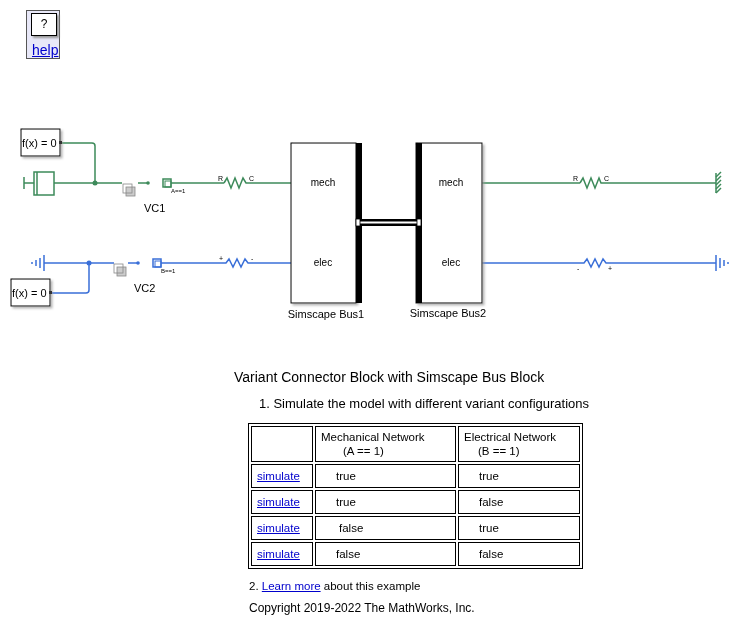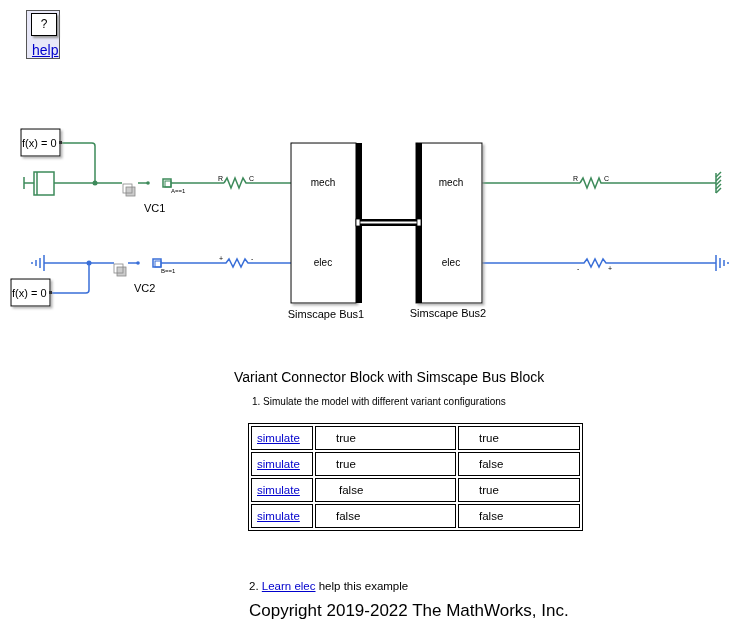--- a/index.html
+++ b/index.html
@@ -8,31 +8,31 @@
     .help-box { position: absolute; left: 26px; top: 10px; width: 34px; height: 49px;
                 background: #e8e8f8; border: 1px solid #555; box-sizing: border-box; }
     .help-q { position: absolute; left: 4px; top: 2px; width: 26px; height: 23px;
               background: #fff; border: 1px solid #000; box-sizing: border-box;
               box-shadow: 2px 2px 2px #999; font-size: 12px; text-align: center; line-height: 21px; }
     .help-link { position: absolute; left: 5px; top: 31px; font-size: 14px; color: #00c;
                  text-decoration: underline; cursor: pointer; }
     svg.diagram { position: absolute; left: 0; top: 0; }
     .svg-text { font-family: "Liberation Sans", sans-serif; }
     .title { position: absolute; left: 234px; top: 369px; font-size: 14px; font-weight: normal; }
-    .step1 { position: absolute; left: 252px; top: 396px; font-size: 10px; }
+    .step1 { position: absolute; left: 259px; top: 396px; font-size: 13px; }
     table.sim { position: absolute; left: 248px; top: 423px; border: 1px solid #000;
                 border-collapse: separate; border-spacing: 2px; font-size: 11.5px; }
     table.sim td { border: 1px solid #000; padding: 3px 5px; height: 16px; vertical-align: middle; }
     table.sim td.hdr { height: 30px; line-height: 14px; padding: 2px 5px; }
     table.sim td.c0 { width: 50px; margin-top: 48px; }
     table.sim td.c1 { width: 111px; }
     table.sim td.c2 { width: 95px; }
     .link { color: #00c; text-decoration: underline; cursor: pointer; }
     .step2 { position: absolute; left: 249px; top: 580px; font-size: 11.5px; }
-    .copy { position: absolute; left: 249px; top: 601px; font-size: 17px; }
+    .copy { position: absolute; left: 249px; top: 601px; font-size: 12px; }
   </style>
 </head>
 <body>
 
 <div class="help-box">
   <div class="help-q">?</div>
   <span class="help-link">help</span>
 </div>
 
 <svg class="diagram" width="742" height="340" viewBox="0 0 742 340">
@@ -173,20 +173,31 @@
     <rect x="356" y="219" width="4" height="7" fill="#fff" stroke="#000" stroke-width="0.8"></rect>
     <rect x="417" y="219" width="4" height="7" fill="#fff" stroke="#000" stroke-width="0.8"></rect>
   </g>
 </svg>
 
 <div class="title">Variant Connector Block with Simscape Bus Block</div>
 <div class="step1">1. Simulate the model with different variant configurations</div>
 
 <table class="sim">
   <tbody>
+      <tr>
+    <td class="hdr c0"></td>
+    <td class="hdr c1">
+      <span>Mechanical Network</span><br>
+      <span style="padding-left:22px">(A == 1)</span>
+    </td>
+    <td class="hdr c2">
+      <span>Electrical Network</span><br>
+      <span style="padding-left:14px">(B == 1)</span>
+    </td>
+  </tr>
   <tr>
     <td class="c0"><span class="link">simulate</span></td>
     <td class="c1" style="padding-left:20px">true</td>
     <td class="c2" style="padding-left:20px">true</td>
   </tr>
   <tr>
     <td class="c0"><span class="link">simulate</span></td>
     <td class="c1" style="padding-left:20px">true</td>
     <td class="c2" style="padding-left:20px">false</td>
   </tr>
@@ -197,15 +208,15 @@
   </tr>
   <tr>
     <td class="c0"><span class="link">simulate</span></td>
     <td class="c1" style="padding-left:20px">false</td>
     <td class="c2" style="padding-left:20px">false</td>
   </tr>
 </tbody>
   </table>
 
 <div class="step2">
-  <span>2. </span><span class="link">Learn elec</span><span> help this example</span>
+  <span>2. </span><span class="link">Learn more</span><span> about this example</span>
 </div>
 <div class="copy">Copyright 2019-2022 The MathWorks, Inc.</div>
 
 </body></html>

